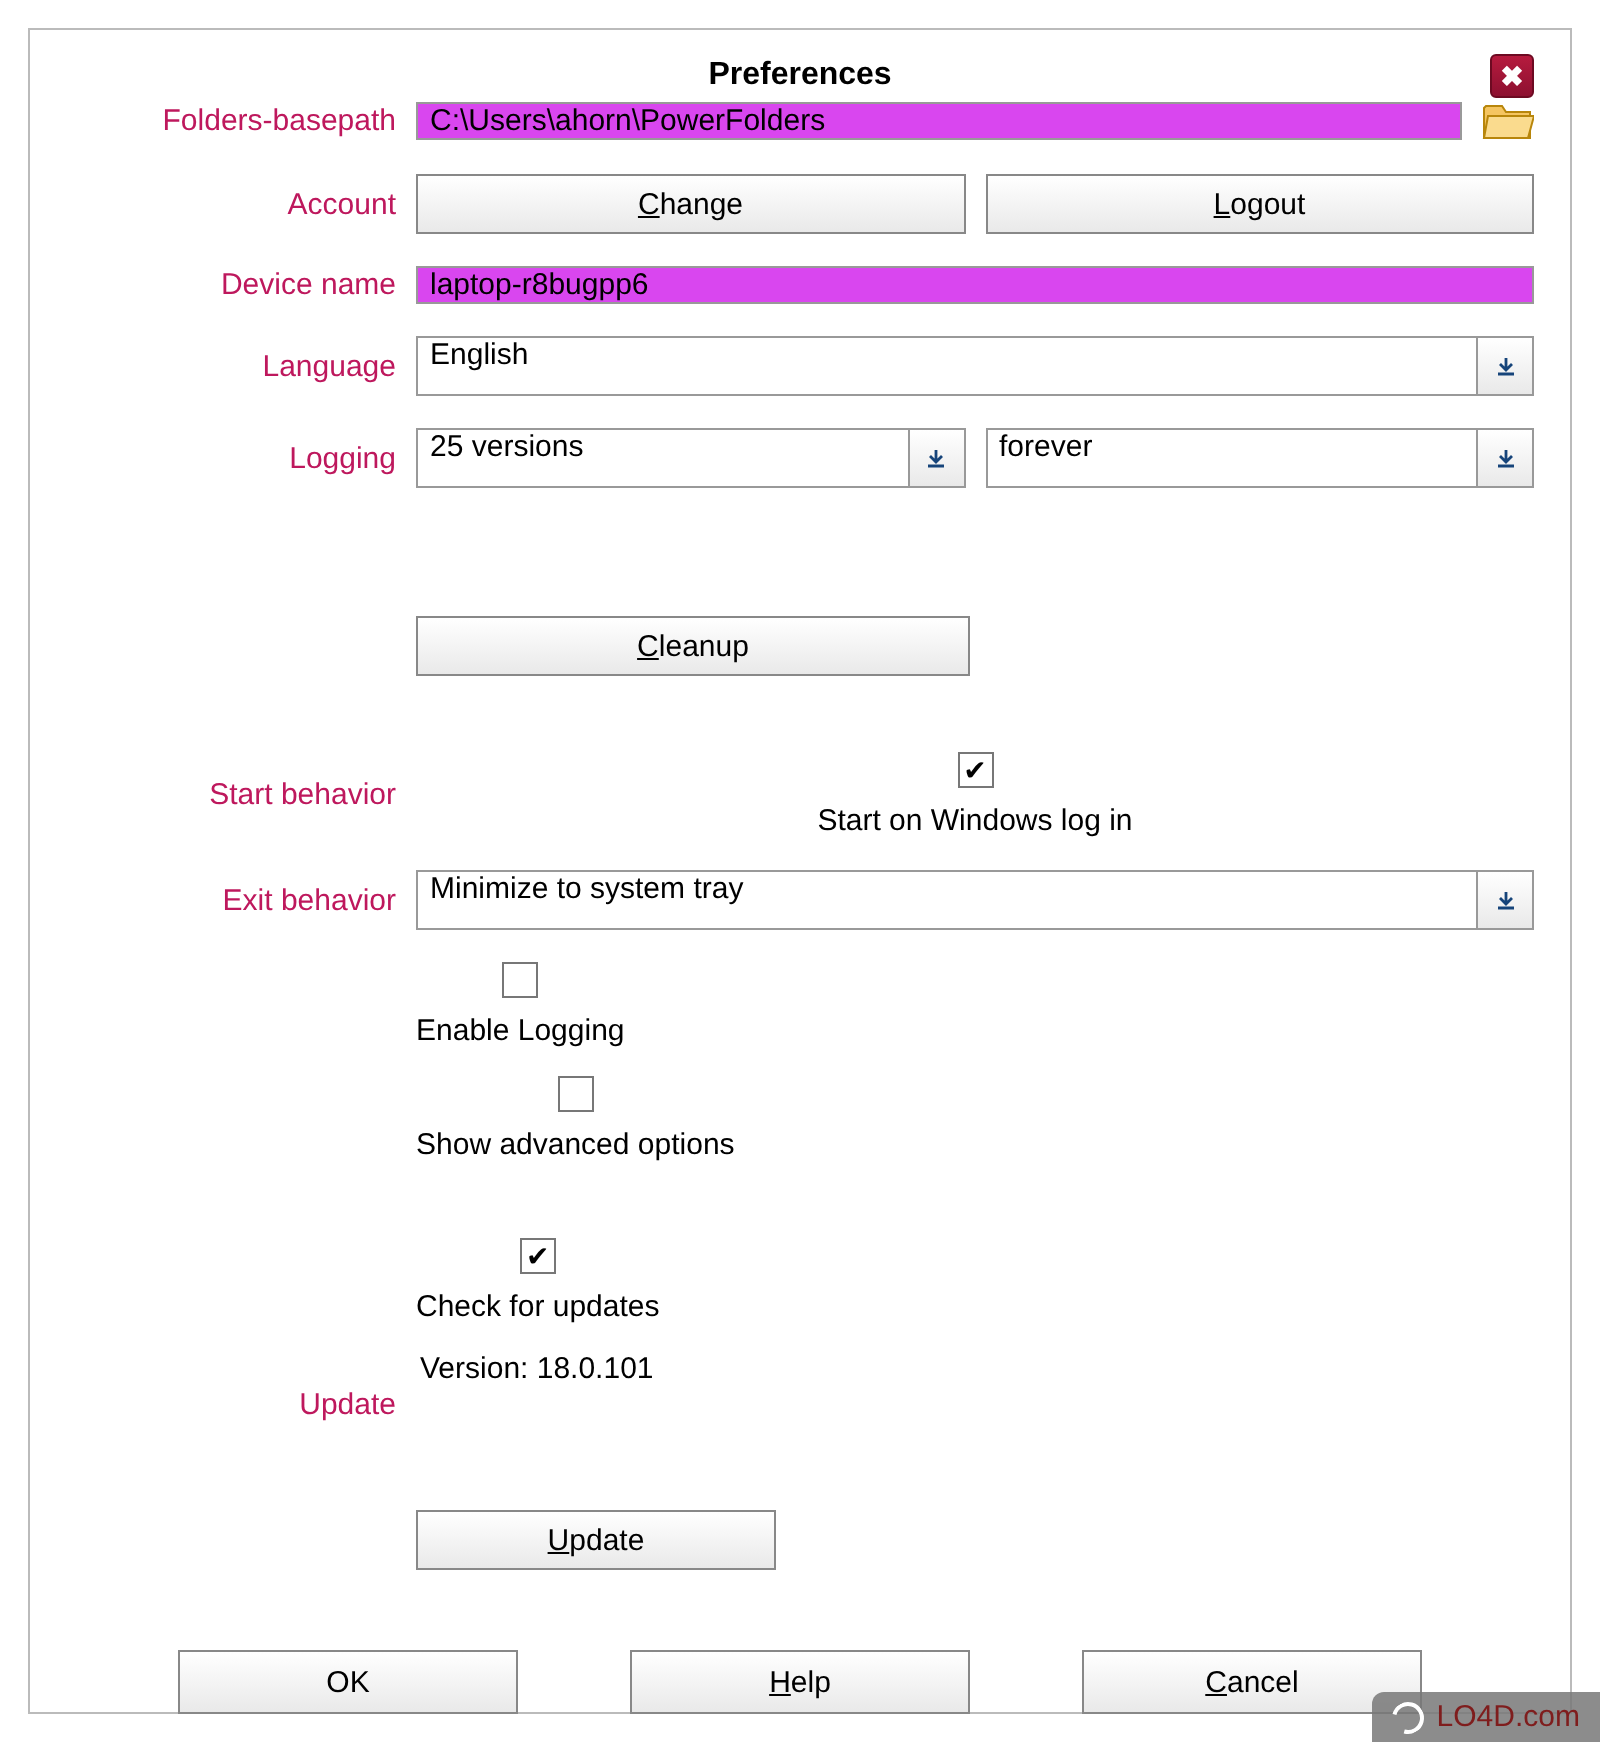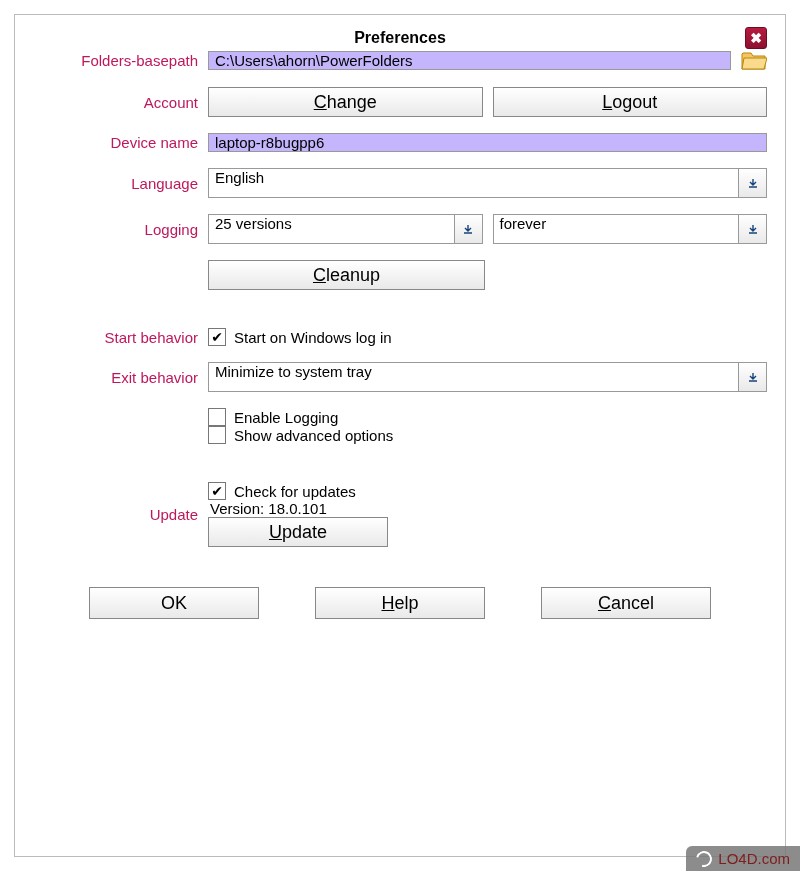--- a/index.html
+++ b/index.html
@@ -62,37 +62,37 @@
     padding-right: 10px;
     color: #be185d;
   }
   .field { display: flex; align-items: center; gap: 10px; }
   .text-input {
     flex: 1;
     height: 19px;
     border: 1px solid #999;
     padding: 3px 6px;
     font-size: 15px;
-    background: #c4b5fd;
+    background: #d946ef;
   }
   .folder-icon {
     width: 26px; height: 22px;
     position: relative;
     cursor: pointer;
   }
   .folder-icon svg { width: 26px; height: 22px; }
   .btn {
     height: 30px;
     border: 1px solid #888;
     background: linear-gradient(#ffffff, #e9e9e9);
     cursor: pointer;
     display: flex;
     align-items: center;
     justify-content: center;
-    font-size: 18px;
+    font-size: 15px;
     padding: 0 8px;
   }
   .btn-half { flex: 1; }
   .underline-char { text-decoration: underline; }
   .select {
     position: relative;
     height: 30px;
     border: 1px solid #999;
     background: #fff;
     display: flex;
@@ -111,42 +111,43 @@
     align-items: center;
     justify-content: center;
   }
   .dd-glyph {
     width: 10px; height: 10px;
   }
   .checkbox-row {
     display: flex;
     align-items: center;
     gap: 8px;
+    flex-direction: column;
   }
   .checkbox {
     width: 18px;
     height: 18px;
     border: 1px solid #777;
     background: #fff;
     display: inline-flex;
     align-items: center;
     justify-content: center;
     cursor: pointer;
     font-size: 14px;
     line-height: 1;
   }
   .checkbox.checked::after {
     content: "✔";
     color: #000;
     font-size: 14px;
   }
   .empty-label { }
-  .stacked { display: flex; flex-direction: column; align-items: flex-start; }
+  .stacked { display: flex; flex-direction: column; gap: 14px; align-items: flex-start; }
   .version-text { font-size: 15px; padding-left: 2px; }
-  .btn-fixed { width: 180px; }
+  .btn-fixed { width: 180px; margin-top: 48px; }
   .bottom-bar {
     display: flex;
     justify-content: center;
     gap: 56px;
     margin-top: 40px;
   }
   .bottom-bar .btn { width: 170px; height: 32px; }
   .watermark {
     position: absolute;
     right: 0;

